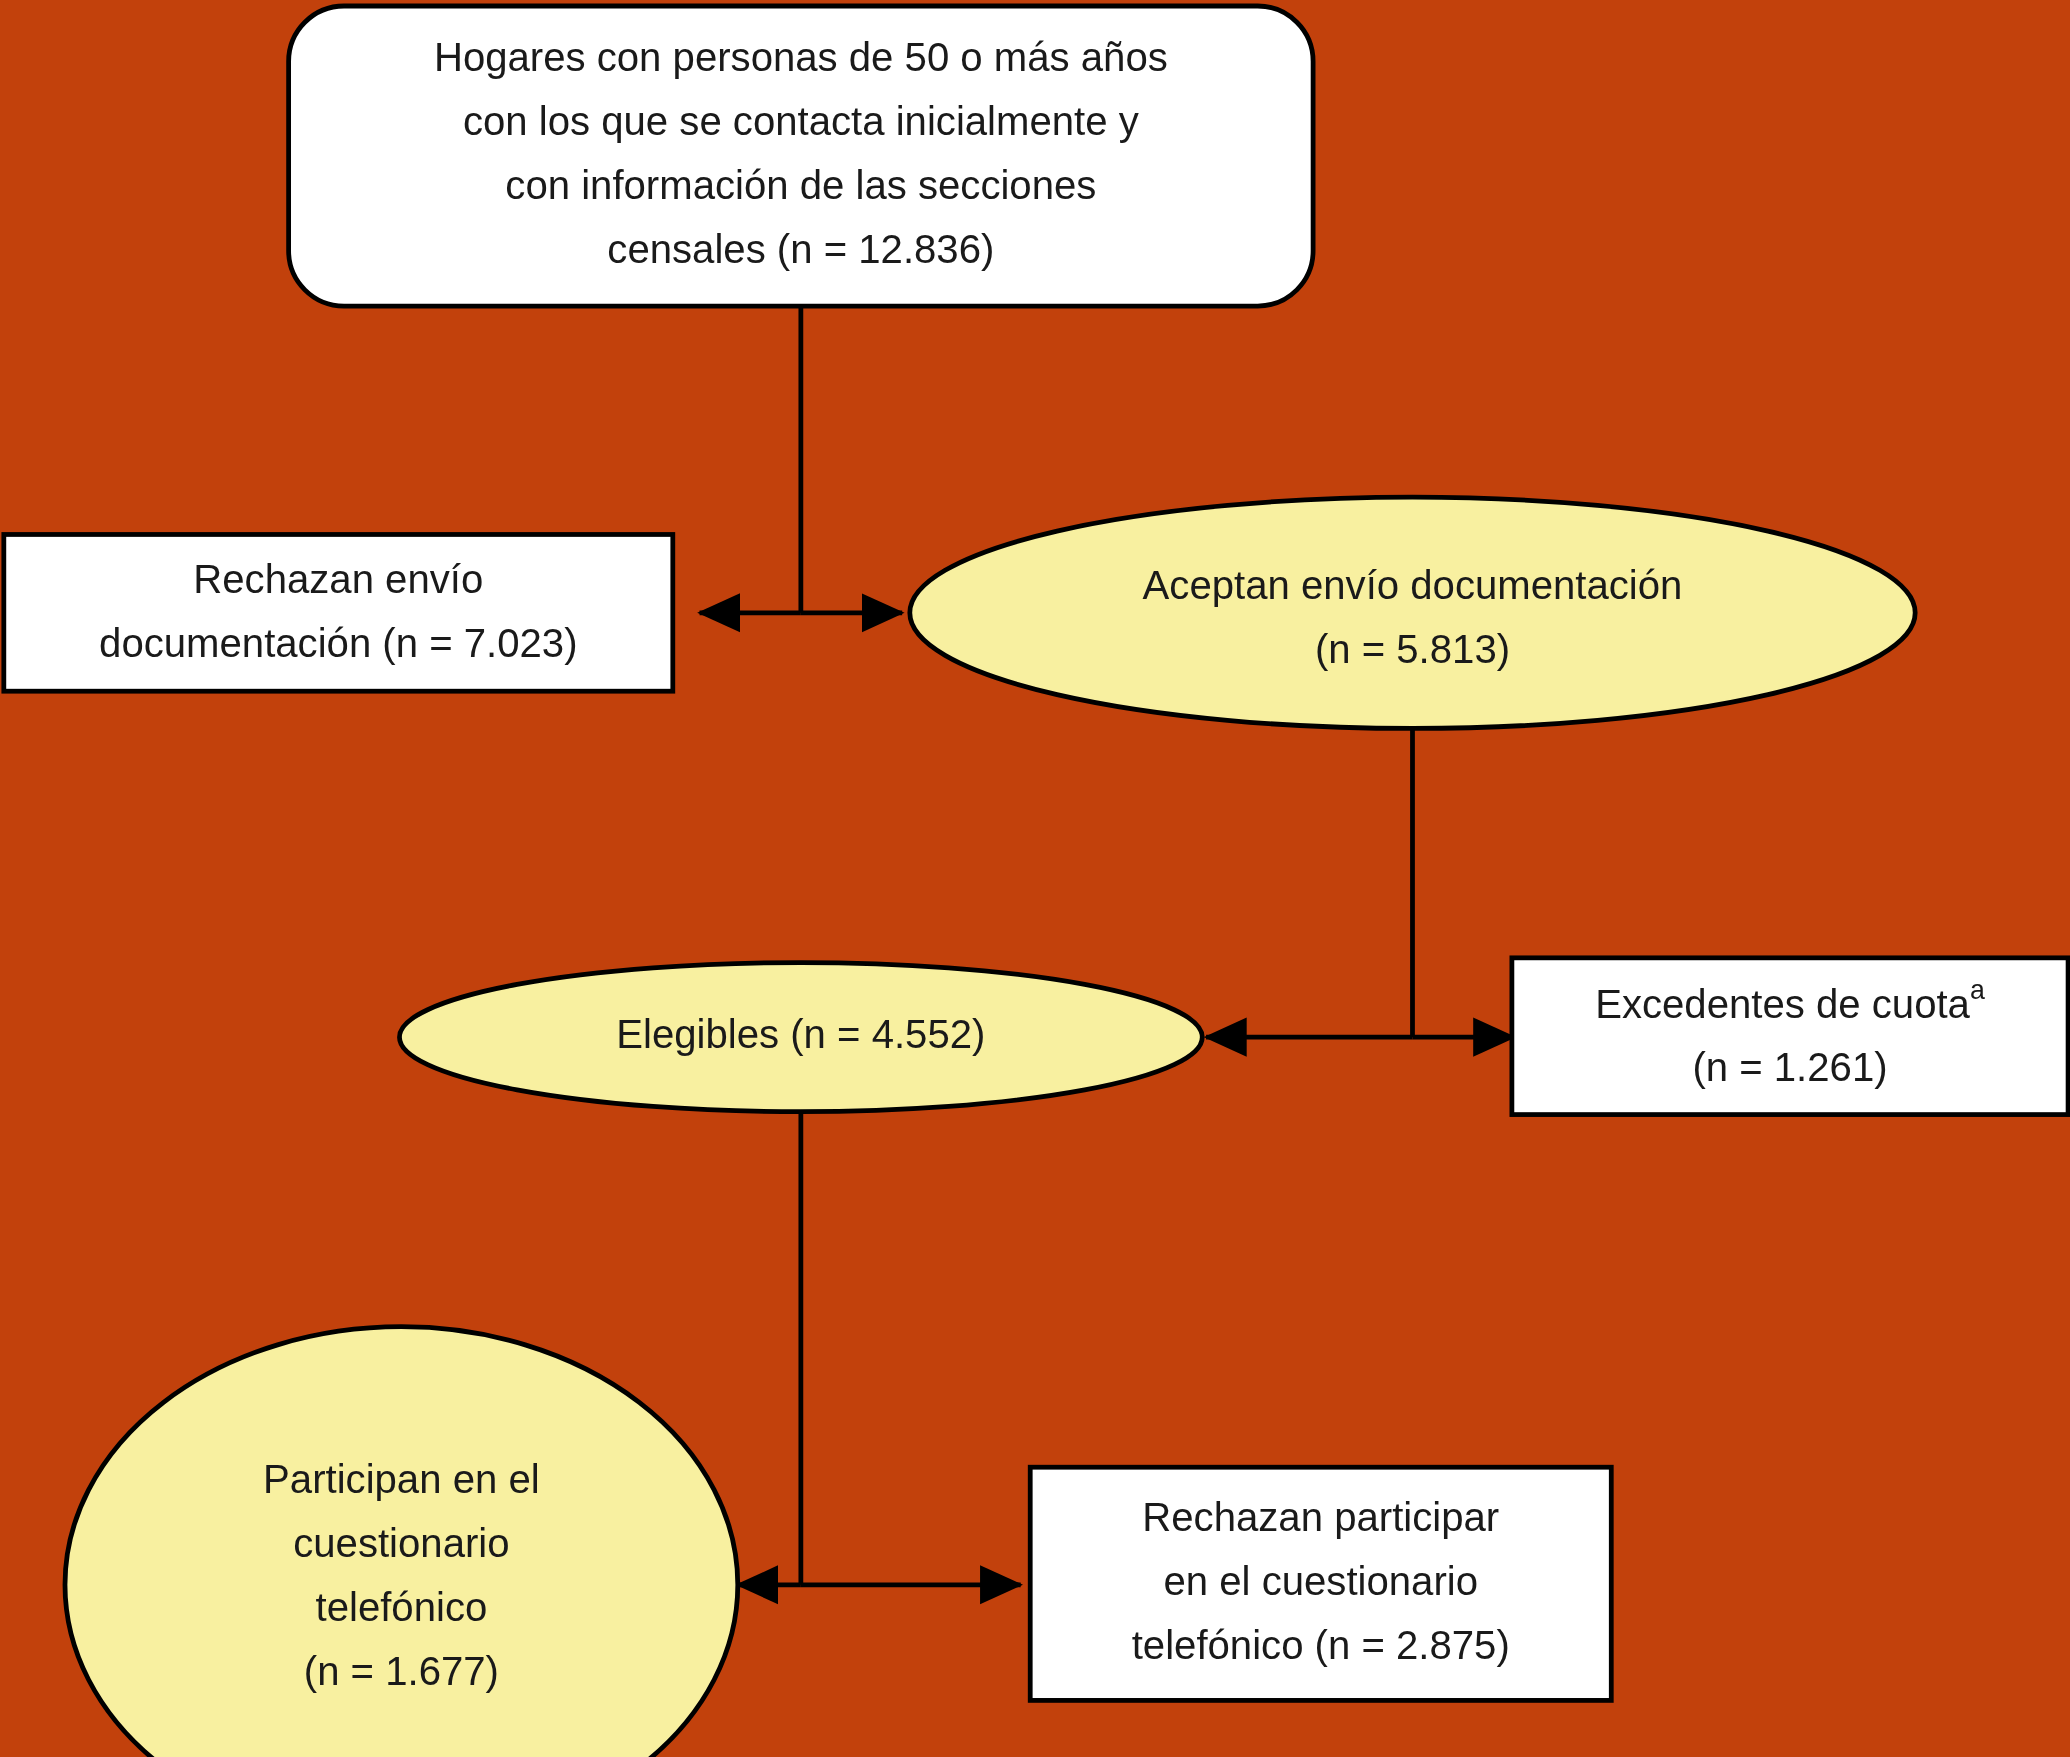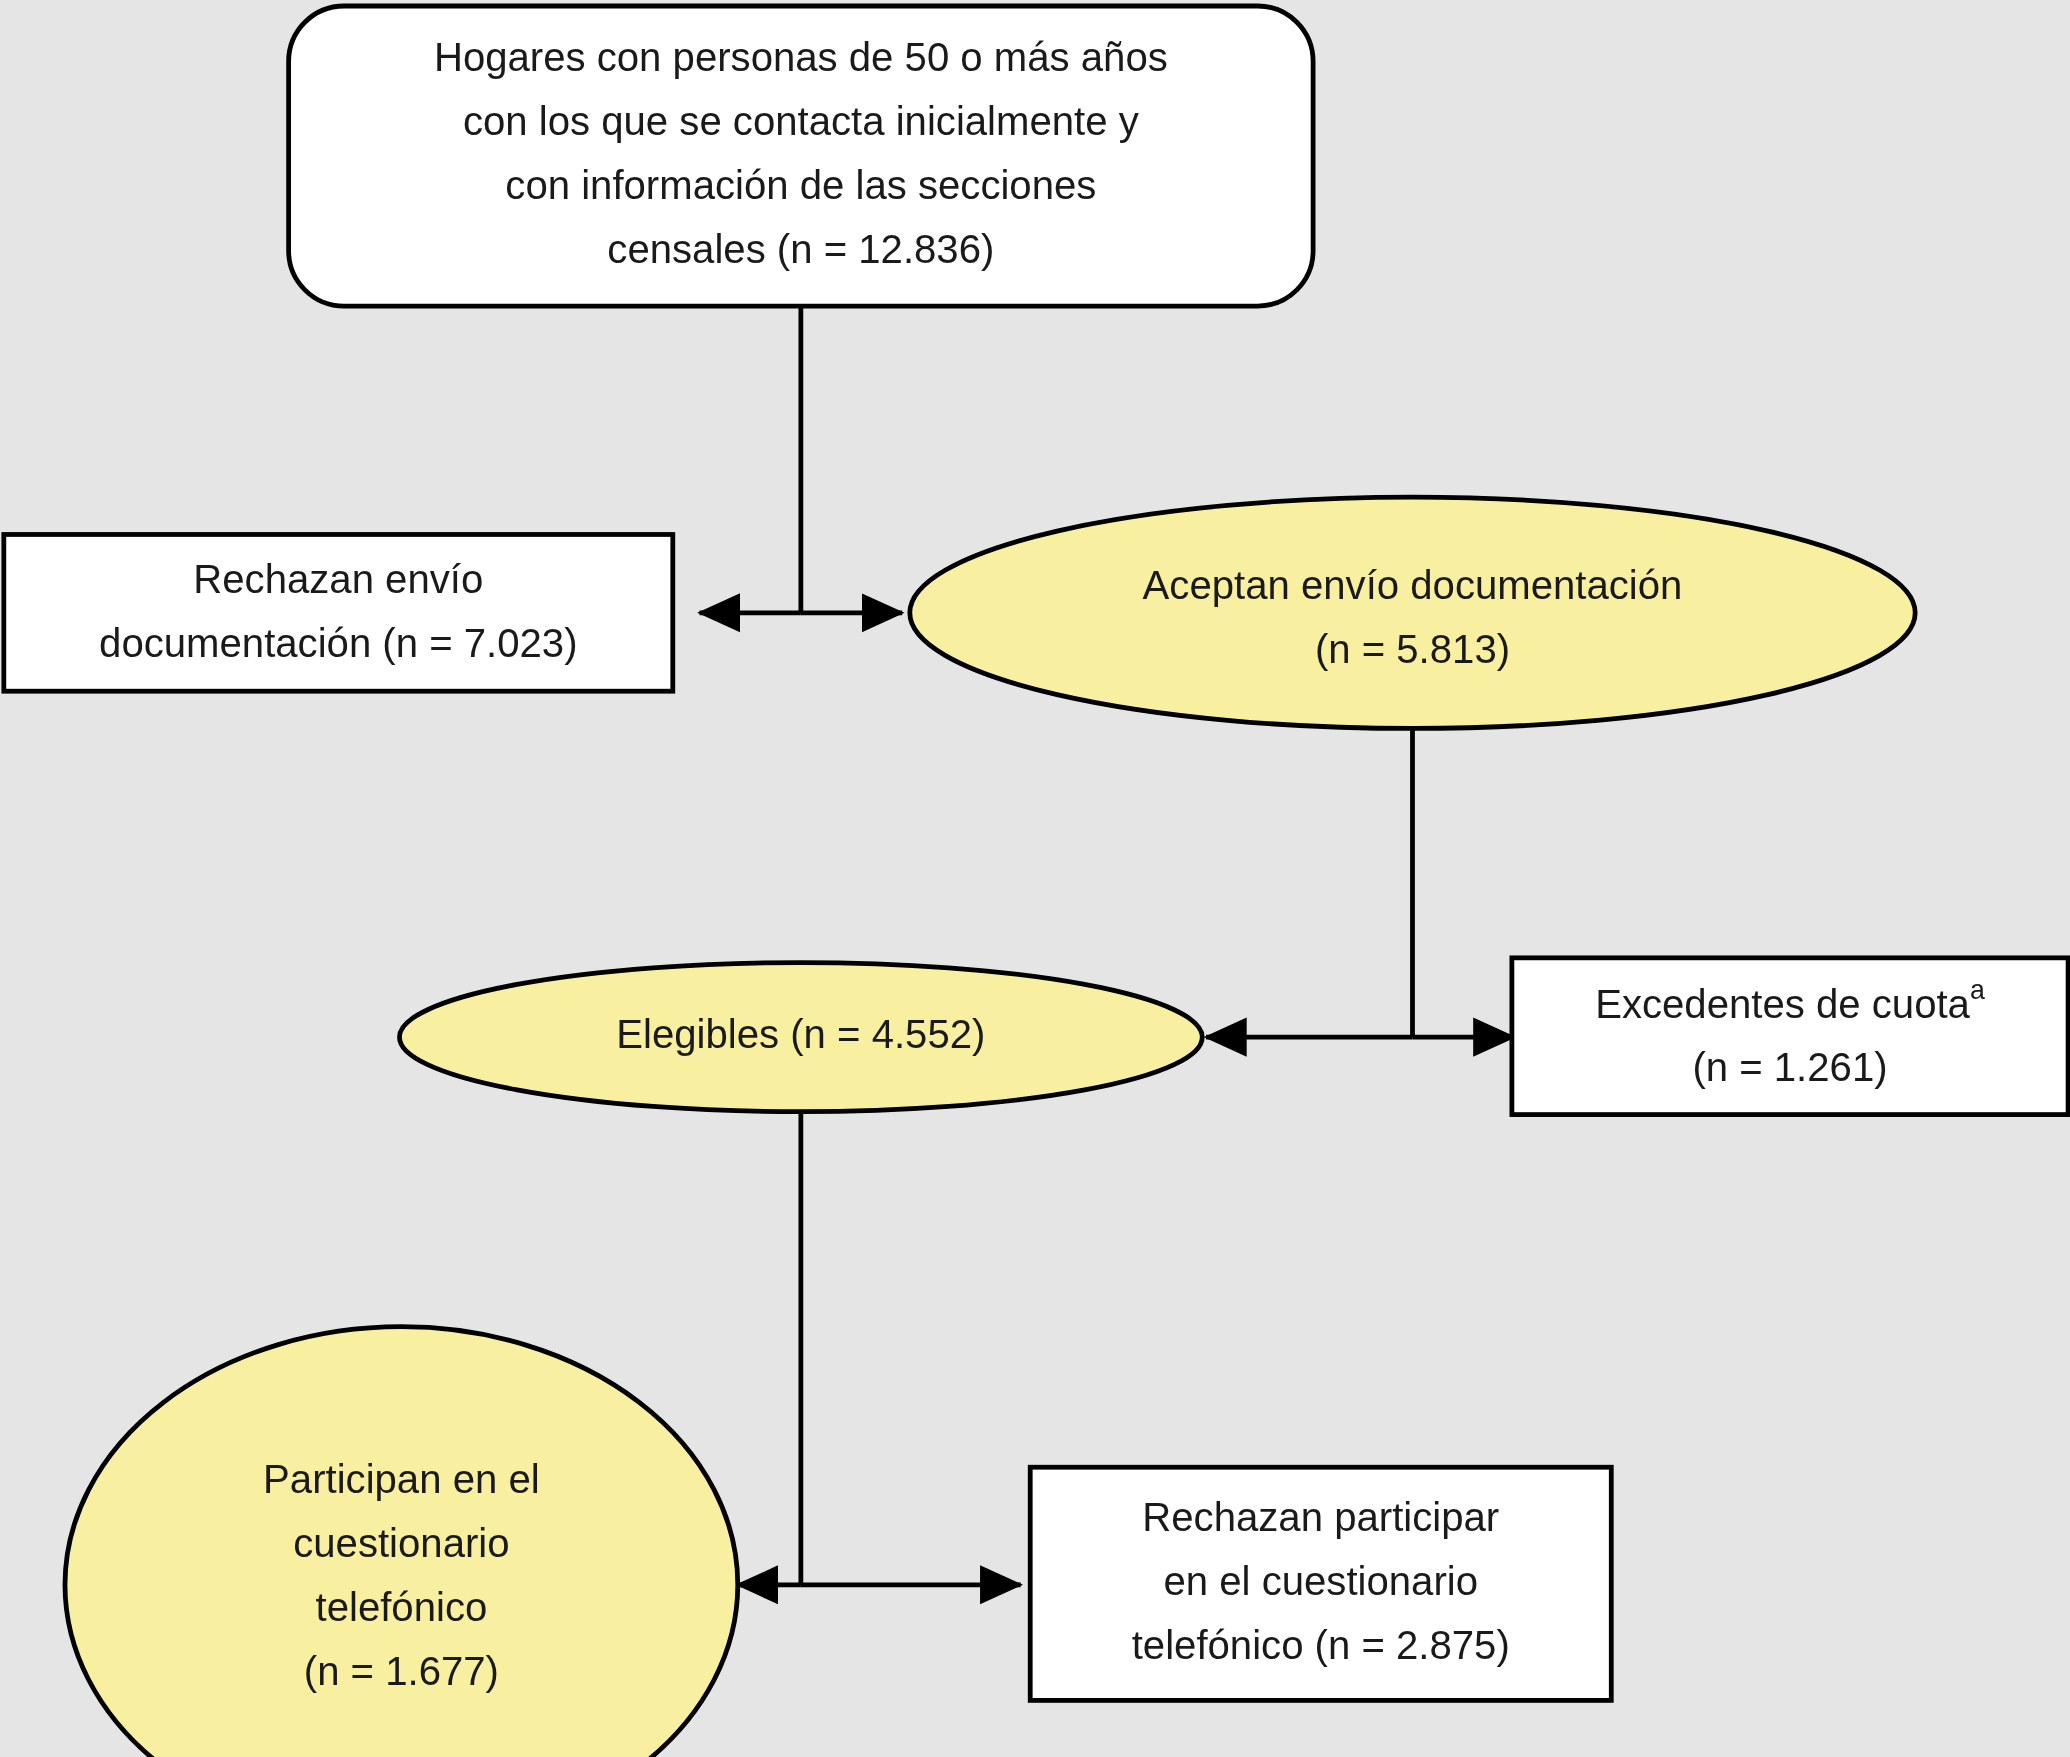--- a/index.html
+++ b/index.html
@@ -7,21 +7,21 @@
     padding: 0;
     background: #ffffff;
   }
   body {
     font-family: "Liberation Sans", sans-serif;
   }
   #flowchart-root {
     position: relative;
     width: 2070px;
     height: 1758px;
-    background: #e5e5e5;
+    background: #c2410c;
     overflow: hidden;
   }
   svg.chart-svg {
     position: absolute;
     inset: 0;
     width: 2070px;
     height: 1758px;
     display: block;
   }
   .node-shape {

